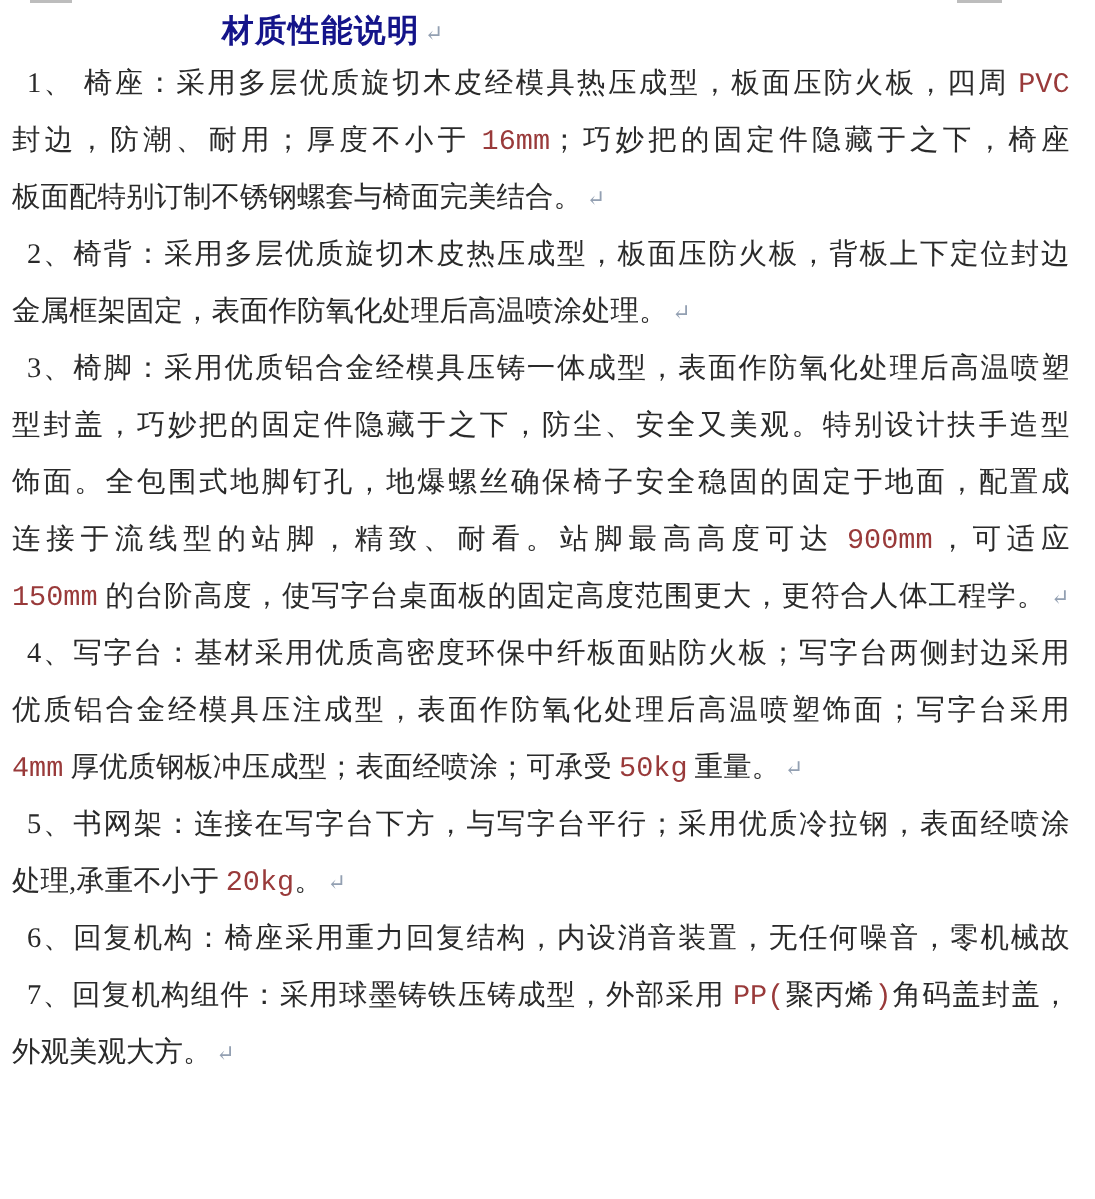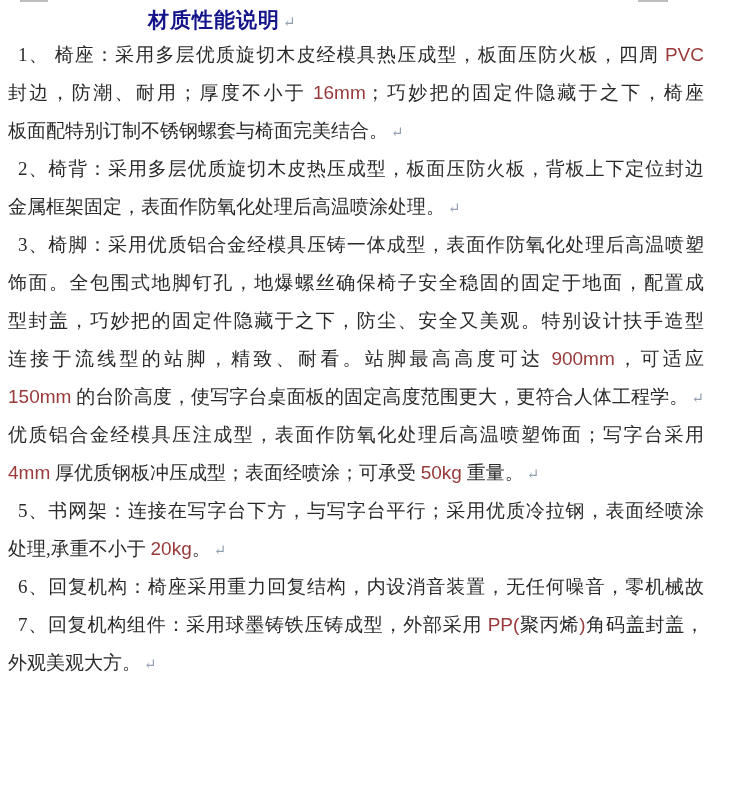--- a/index.html
+++ b/index.html
@@ -6,39 +6,39 @@
   body{
     width:730px;height:799px;
     background:#ffffff;
     font-family:"Liberation Serif","DejaVu Serif",serif;
     position:relative;
     overflow:hidden;
   }
   .crop{position:absolute;top:0;height:2px;background:#bdbdbd;}
   .crop-left{left:20px;width:28px;}
   .crop-right{left:638px;width:30px;}
-  .doc{padding:6px 26px 0 8px;}
+  .doc{padding:6px 17px 0 8px;}
   .title-row{
     margin-left:140px;
     line-height:28px;
     font-size:21px;
     font-weight:bold;
     color:#14148a;
     letter-spacing:1px;
   }
   .line{
     font-size:19px;
     line-height:38px;
     height:38px;
     color:#2a2a2a;
     overflow:hidden;
   }
   .line.just{text-align:justify;text-align-last:justify;}
   .line.first{text-indent:10px;}
-  .m{color:#993a3a;font-family:Liberation Sans, sans-serif;}
+  .m{color:#993a3a;font-family:Liberation Mono, monospace;}
   .pmark{
     color:#93a0b2;
     font-size:15px;
     font-weight:normal;
     padding-left:3px;
     letter-spacing:0;
   }
 </style>
 </head>
 <body>
@@ -49,24 +49,25 @@
 <div class="doc">
   <div class="title-row">
     <span>材质性能说明</span><span class="pmark">↵</span>
   </div>
 <div class="line just first"><span>1、 椅座：采用多层优质旋切木皮经模具热压成型，板面压防火板，四周 </span><span class="m">PVC</span></div>
     <div class="line just"><span>封边，防潮、耐用；厚度不小于 </span><span class="m">16mm</span><span>；巧妙把的固定件隐藏于之下，椅座</span></div>
     <div class="line"><span>板面配特别订制不锈钢螺套与椅面完美结合。</span><span class="pmark">↵</span></div>
     <div class="line just first"><span>2、椅背：采用多层优质旋切木皮热压成型，板面压防火板，背板上下定位封边</span></div>
     <div class="line"><span>金属框架固定，表面作防氧化处理后高温喷涂处理。</span><span class="pmark">↵</span></div>
     <div class="line just first"><span>3、椅脚：采用优质铝合金经模具压铸一体成型，表面作防氧化处理后高温喷塑</span></div>
+    <div class="line just"><span>型封盖，巧妙把的固定件隐藏于之下，防尘、安全又美观。特别设计扶手造型</span></div>
     <div class="line just"><span>饰面。全包围式地脚钉孔，地爆螺丝确保椅子安全稳固的固定于地面，配置成</span></div>
-    <div class="line just"><span>型封盖，巧妙把的固定件隐藏于之下，防尘、安全又美观。特别设计扶手造型</span></div>
     <div class="line just"><span>连接于流线型的站脚，精致、耐看。站脚最高高度可达 </span><span class="m">900mm</span><span>，可适应</span></div>
     <div class="line just"><span class="m">150mm</span><span> 的台阶高度，使写字台桌面板的固定高度范围更大，更符合人体工程学。</span><span class="pmark">↵</span></div>
+    <div class="line just first"><span>4、写字台：基材采用优质高密度环保中纤板面贴防火板；写字台两侧封边采用</span></div>
     <div class="line just"><span>优质铝合金经模具压注成型，表面作防氧化处理后高温喷塑饰面；写字台采用</span></div>
     <div class="line"><span class="m">4mm</span><span> 厚优质钢板冲压成型；表面经喷涂；可承受 </span><span class="m">50kg</span><span> 重量。</span><span class="pmark">↵</span></div>
     <div class="line just first"><span>5、书网架：连接在写字台下方，与写字台平行；采用优质冷拉钢，表面经喷涂</span></div>
     <div class="line"><span>处理,承重不小于 </span><span class="m">20kg</span><span>。</span><span class="pmark">↵</span></div>
     <div class="line just first"><span>6、回复机构：椅座采用重力回复结构，内设消音装置，无任何噪音，零机械故</span></div>
     <div class="line just first"><span>7、回复机构组件：采用球墨铸铁压铸成型，外部采用 </span><span class="m">PP(</span><span>聚丙烯</span><span class="m">)</span><span>角码盖封盖，</span></div>
     <div class="line"><span>外观美观大方。</span><span class="pmark">↵</span></div>
   </div>
 
 </body></html>

